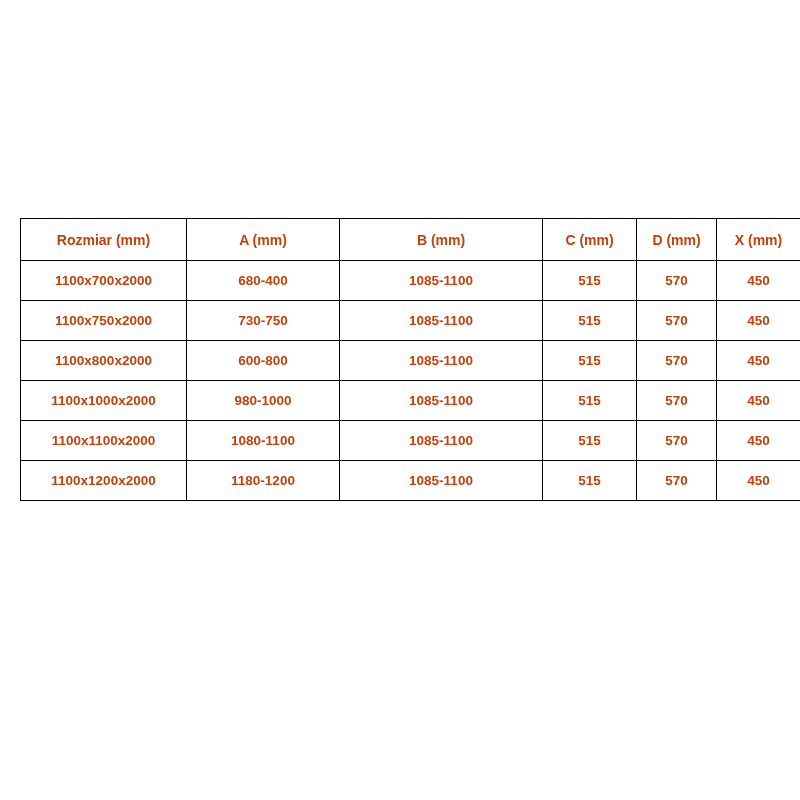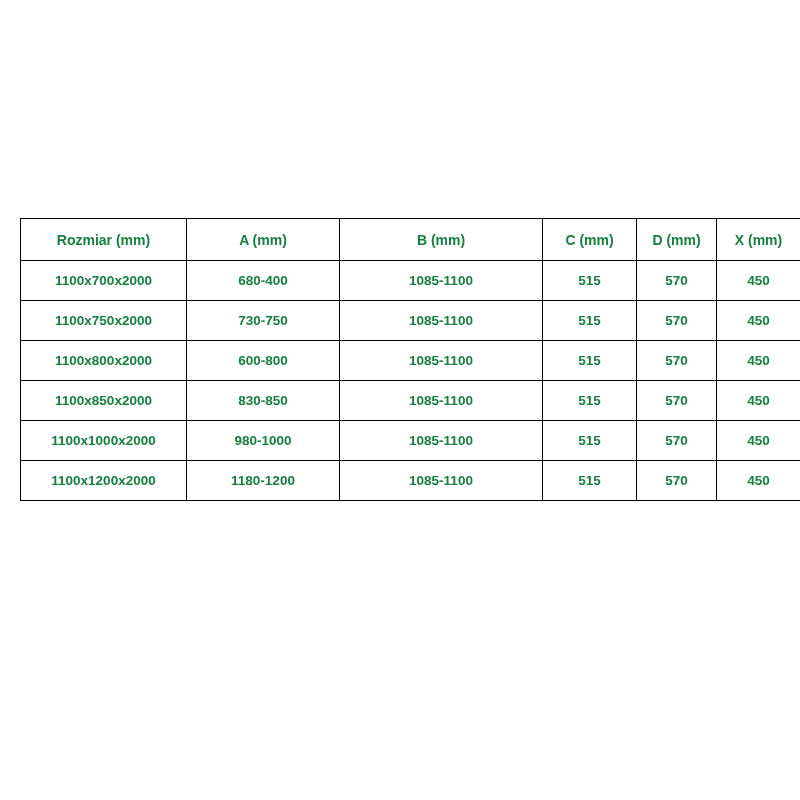--- a/index.html
+++ b/index.html
@@ -32,21 +32,21 @@
   }
   table.spec-table td,
   table.spec-table th {
     border: 1px solid #000000;
     height: 39px;
     padding: 0 1px;
     text-align: center;
     vertical-align: middle;
     font-size: 13.5px;
     font-weight: bold;
-    color: #15803d;
+    color: #c2410c;
     white-space: nowrap;
     overflow: hidden;
   }
   table.spec-table thead th {
     height: 41px;
     font-size: 14px;
   }
   .col-size   { width: 166px; }
   .col-a      { width: 153px; }
   .col-b      { width: 203px; }
@@ -97,30 +97,30 @@
         </tr>
         <tr>
           <td>1100x800x2000</td>
           <td>600-800</td>
           <td>1085-1100</td>
           <td>515</td>
           <td>570</td>
           <td>450</td>
         </tr>
         <tr>
-          <td>1100x850x2000</td>
-          <td>830-850</td>
+          <td>1100x1000x2000</td>
+          <td>980-1000</td>
           <td>1085-1100</td>
           <td>515</td>
           <td>570</td>
           <td>450</td>
         </tr>
         <tr>
-          <td>1100x1000x2000</td>
-          <td>980-1000</td>
+          <td>1100x1100x2000</td>
+          <td>1080-1100</td>
           <td>1085-1100</td>
           <td>515</td>
           <td>570</td>
           <td>450</td>
         </tr>
         <tr>
           <td>1100x1200x2000</td>
           <td>1180-1200</td>
           <td>1085-1100</td>
           <td>515</td>

